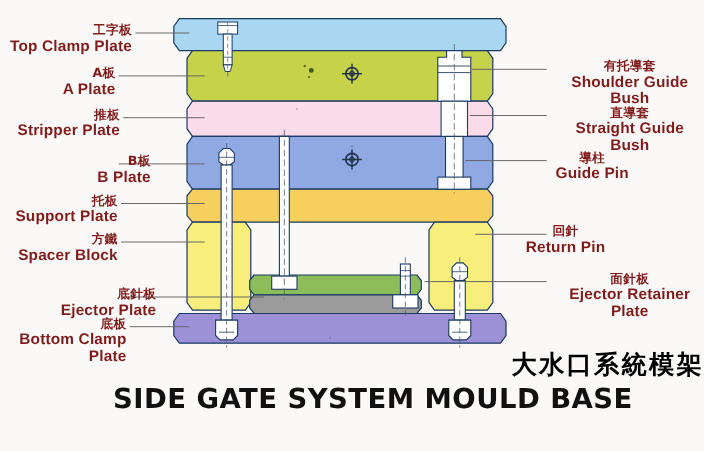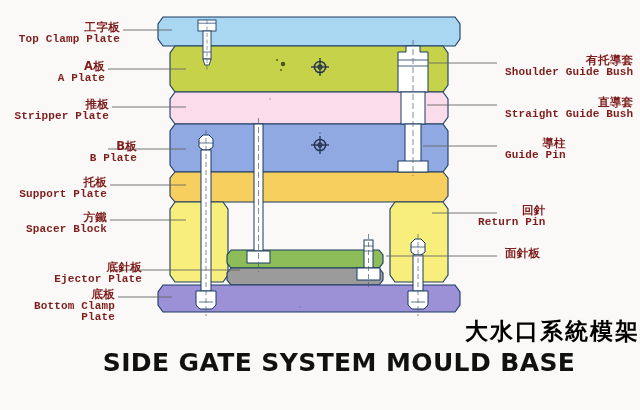--- a/index.html
+++ b/index.html
@@ -8,23 +8,23 @@
     background:#faf9f7;
     font-family:"Liberation Serif", serif;
     position:relative;
   }
   #stage{position:absolute;left:0;top:0;width:640px;height:410px;}
   #stage svg{position:absolute;left:0;top:0;}
 
   
   .lbl{position:absolute;color:#7f1d1d;line-height:1.04;}
   .lbl .cn{font-family:"DejaVu Sans", sans-serif;font-size:11.5px;font-weight:700;display:block;letter-spacing:.3px;}
-  .lbl .en{font-family:Liberation Mono, monospace;font-size:11px;font-weight:700;display:block;letter-spacing:.15px;}
+  .lbl .en{font-family:Liberation Sans, sans-serif;font-size:14px;font-weight:700;display:block;letter-spacing:.15px;}
   .lbl.left{text-align:right;}
-  .lbl.right{text-align:right;}
+  .lbl.right{text-align:center;}
 
   
   #title-cn{
     position:absolute;left:0;top:316px;width:640px;text-align:right;
     font-family:"DejaVu Sans", sans-serif;font-size:23px;font-weight:700;
     color:#000;letter-spacing:2px;
   }
   #title-en{
     position:absolute;left:0;top:348px;width:640px;text-align:center;
     font-family:"DejaVu Sans", sans-serif;font-size:25px;font-weight:700;
@@ -232,18 +232,19 @@
     <span class="en">Guide Pin</span>
   </div>
 
   <div class="lbl right" style="left:478px;top:205px;">
     <span class="cn">回針</span>
     <span class="en">Return Pin</span>
   </div>
 
   <div class="lbl right" style="left:505px;top:248px;">
     <span class="cn">面針板</span>
+    <span class="en">Ejector Retainer Plate</span>
   </div>
 
   <div id="title-cn">大水口系統模架</div>
   <div id="title-en">SIDE GATE SYSTEM MOULD BASE</div>
 
 </div>
 
 </body></html>

